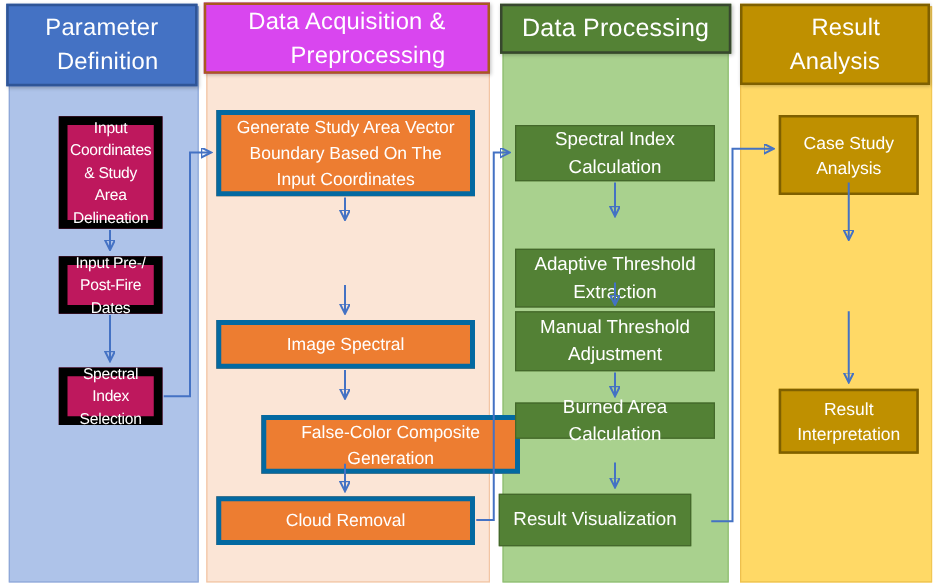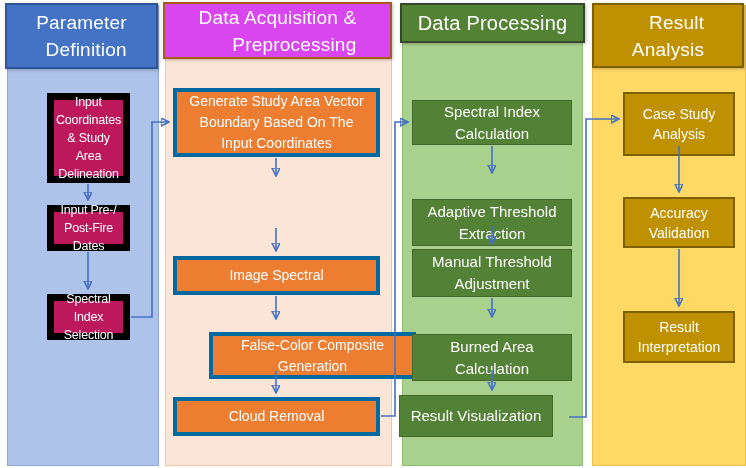--- a/index.html
+++ b/index.html
@@ -30,21 +30,21 @@
   }
   .c1{left:47px;width:83px;background:#be185d;border:7px solid #000000;font-size:12.5px;line-height:18px;letter-spacing:-0.2px;}
   .c2{left:173px;width:207px;background:#ED7D31;border:4px solid #0369a1;font-size:14px;line-height:21px;}
   .c3{left:412px;width:160px;background:#538135;border:1px solid #44682B;font-size:15px;line-height:22px;}
   .c4{left:623px;width:112px;background:#BF9000;border:2px solid #7F6000;font-size:14px;line-height:20px;}
 
   .b11{top:93px;height:90px;}  .b12{top:205px;height:46px;} .b13{top:294px;height:46px;}
   .b21{top:88px;height:69px;}  .b22{top:180px;height:47px;} .b23{top:256px;height:39px;}
   .b24{top:332px;height:47px;margin-left:36px;} .b25{top:397px;height:39px;}
   .b31{top:100px;height:45px;} .b32{top:178px;height:47px;margin-top:21px;} .b33{top:249px;height:48px;}
-  .b34{top:322px;height:47px;margin-top:12px;} .b35{top:395px;height:42px;left:399px;width:154px;}
+  .b34{top:322px;height:29px;} .b35{top:395px;height:42px;left:399px;width:154px;}
   .b41{top:92px;height:64px;}  .b42{top:197px;height:51px;} .b43{top:311px;height:52px;}
 
   .arrows{position:absolute;left:0;top:0;z-index:4;pointer-events:none;}
   .arrows path{fill:none;stroke:#4472C4;stroke-width:1.6;}
 </style>
 </head>
 <body>
 
 <div class="canvas">
 
@@ -83,22 +83,20 @@
   <div class="box c3 b32">Adaptive Threshold
 Extraction</div>
   <div class="box c3 b33">Manual Threshold
 Adjustment</div>
   <div class="box c3 b34">Burned Area
 Calculation</div>
   <div class="box c3 b35">Result Visualization</div>
 
   <div class="box c4 b41">Case Study
 Analysis</div>
-  <div class="box c4 b42">Accuracy
-Validation</div>
   <div class="box c4 b43">Result
 Interpretation</div>
 
   <svg class="arrows" width="746" height="468">
     <defs>
       <marker id="ah" markerWidth="9" markerHeight="9" refX="7" refY="4" orient="auto" markerUnits="userSpaceOnUse">
         <path d="M0,0 L8,4 L0,8 Z" fill="#4472C4" stroke="none"></path>
       </marker>
     </defs>
 

